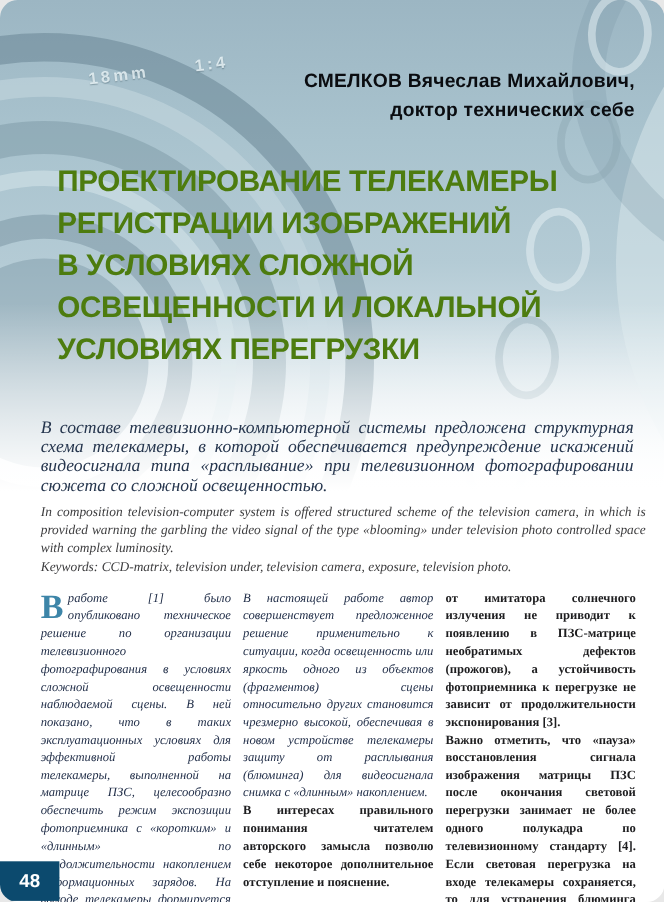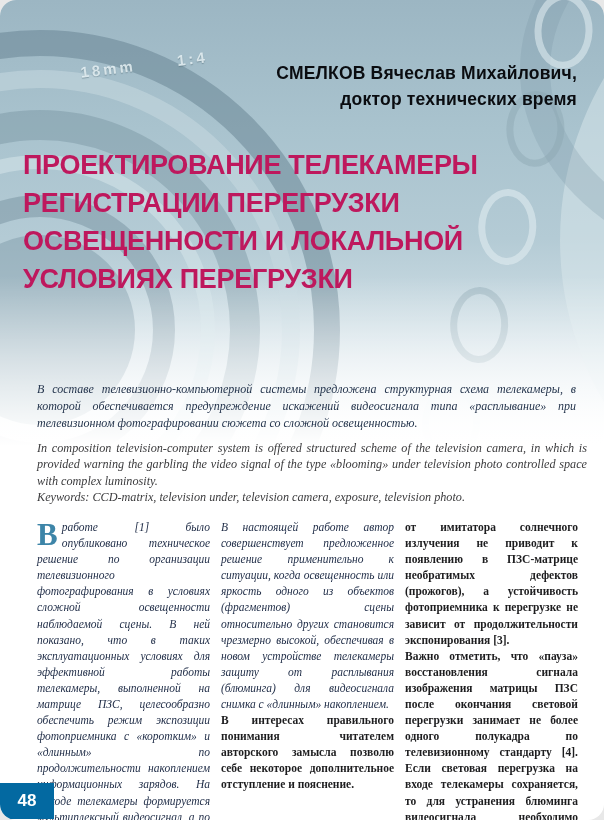--- a/index.html
+++ b/index.html
@@ -38,49 +38,49 @@
     background:linear-gradient(180deg,rgba(255,255,255,0) 0%,rgba(255,255,255,0) 60%,rgba(255,255,255,0.5) 78%,#ffffff 97%);
   }
   
   .author{
     position:absolute;top:60px;right:27px;text-align:right;z-index:5;
     font-family:"Liberation Sans",sans-serif;font-weight:bold;
     font-size:17.5px;line-height:26px;color:#0a0c10;letter-spacing:0.2px;
   }
   
   .title{
-    position:absolute;left:23px;top:146px;z-index:5;
+    position:absolute;left:52px;top:146px;z-index:5;
     font-family:"Liberation Sans",sans-serif;font-weight:bold;
-    font-size:27px;line-height:38px;color:#be185d;letter-spacing:-0.3px;
+    font-size:27px;line-height:38px;color:#4d7c0f;letter-spacing:-0.3px;
   }
   
   .content{position:absolute;left:0;top:381px;width:604px;z-index:4;}
   .abstract-ru{
     margin:0 28px 7px 37px;font-style:italic;color:#25354d;
-    font-size:12px;line-height:17.2px;text-align:justify;
+    font-size:16px;line-height:17.2px;text-align:justify;
   }
   .abstract-ru p{margin:0;}
   .abstract-en{
     margin:0 17px 13px 37px;font-style:italic;color:#3c3c3e;
     font-size:12.2px;line-height:16.6px;text-align:justify;
   }
   .abstract-en p{margin:0;}
   .columns{display:flex;gap:11px;margin:0 26px 0 37px;}
   .col{flex:1;font-size:11.5px;line-height:16.1px;text-align:justify;hyphens:auto;-webkit-hyphens:auto;}
   .col p{margin:0;}
   .col .italic{font-style:italic;color:#23304a;}
   .col .roman{color:#1d1d1f;font-weight:bold;}
   .dropcap{
     float:left;font-family:"Liberation Serif",serif;font-weight:bold;font-style:normal;
     font-size:31px;line-height:27px;color:#3d85a8;padding:2px 4px 0 0;
   }
   
   .page-badge{
     position:absolute;left:0;bottom:1px;width:54px;height:36px;z-index:6;
-    background:#0369a1;color:#ffffff;display:flex;align-items:center;justify-content:center;
+    background:#0c4a6e;color:#ffffff;display:flex;align-items:center;justify-content:center;
     font-family:"Liberation Sans",sans-serif;font-weight:bold;font-size:17px;
   }
 </style>
 </head>
 <body>
 
 <div class="page">
 
   <div class="bg-photo">
     <div class="ring r1"></div>
@@ -98,26 +98,27 @@
       <div class="film-hole alt"></div>
       <div class="film-hole"></div>
     </div>
     <div class="lens-marking">
       <span>18mm</span><span class="gap"></span><span>1:4</span>
     </div>
   </div>
 
   <div class="author">
     <div>СМЕЛКОВ Вячеслав Михайлович,</div>
-    <div>доктор технических время</div>
+    <div>доктор технических себе</div>
   </div>
 
   <div class="title">
     <div>ПРОЕКТИРОВАНИЕ ТЕЛЕКАМЕРЫ</div>
-    <div>РЕГИСТРАЦИИ ПЕРЕГРУЗКИ</div>
+    <div>РЕГИСТРАЦИИ ИЗОБРАЖЕНИЙ</div>
+    <div>В УСЛОВИЯХ СЛОЖНОЙ</div>
     <div>ОСВЕЩЕННОСТИ И ЛОКАЛЬНОЙ</div>
     <div>УСЛОВИЯХ ПЕРЕГРУЗКИ</div>
   </div>
 
   <div class="content">
 
     <div class="abstract-ru">
       <p>В составе телевизионно-компьютерной системы предложена структурная схема телекамеры, в которой обеспечивается предупреждение искажений видеосигнала типа «расплывание» при телевизионном фотографировании сюжета со сложной освещенностью.</p>
     </div>
 

